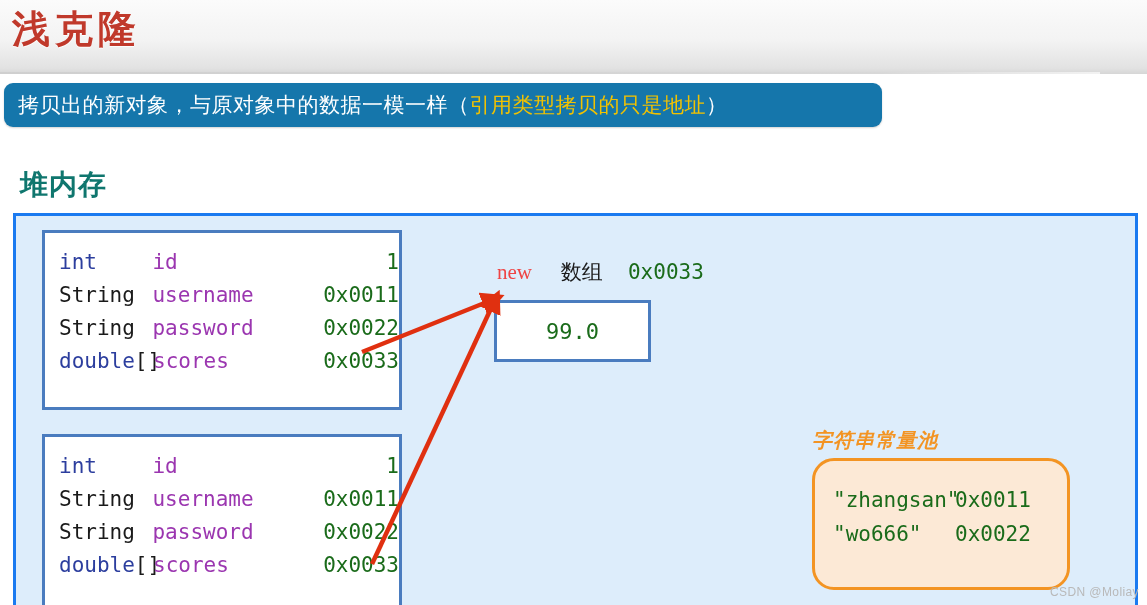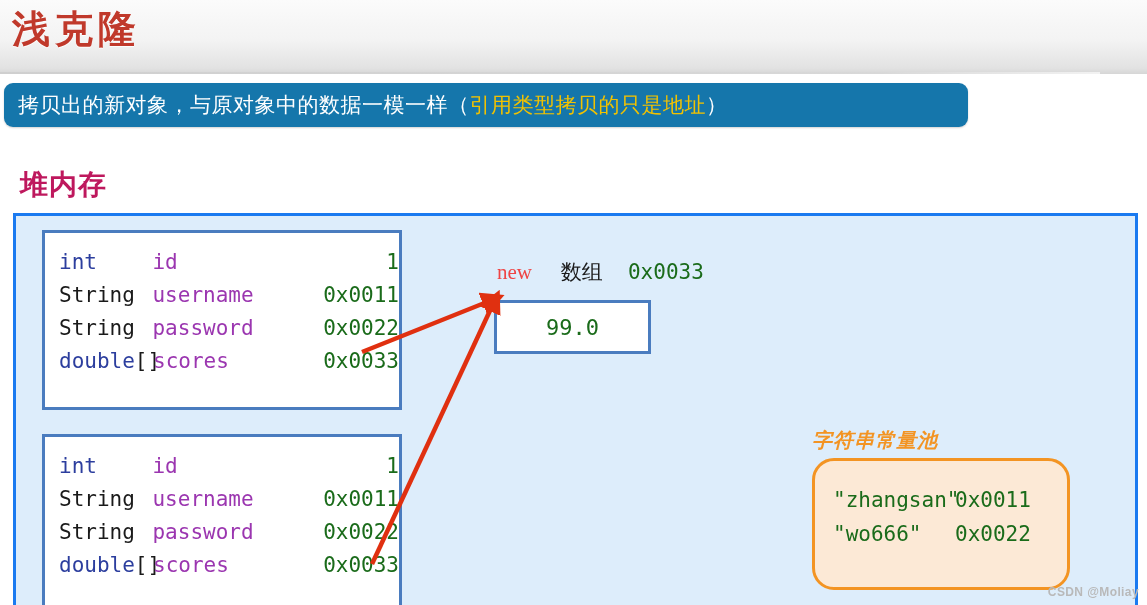--- a/index.html
+++ b/index.html
@@ -40,21 +40,21 @@
     letter-spacing: 5px;
     line-height: 54px;
     text-shadow: 0 1px 0 rgba(255,255,255,0.85);
     white-space: nowrap;
   }
 
   
   #subtitle-banner {
     position: absolute;
     left: 4px; top: 83px;
-    width: 964px;
+    width: 878px;
     height: 44px;
     background: #1576ab;
     border-radius: 9px;
     box-sizing: border-box;
     display: flex;
     align-items: center;
     padding-left: 14px;
     box-shadow: 0 1px 2px rgba(0,0,0,0.18);
   }
   .banner-text {
@@ -67,21 +67,21 @@
   .banner-hl {
     color: #f2c200;
   }
 
   
   #heap-label {
     position: absolute;
     left: 20px; top: 168px;
     font-size: 28px;
     font-weight: 700;
-    color: #be185d;
+    color: #0f766e;
     letter-spacing: 1px;
     line-height: 34px;
     white-space: nowrap;
   }
   #heap-box {
     position: absolute;
     left: 13px; top: 213px;
     width: 1125px;
     height: 392px;
     box-sizing: border-box;
@@ -129,21 +129,21 @@
     line-height: 26px;
     white-space: pre;
   }
   .a-new { color: #ef4444; font-family: Liberation Serif, serif; }
   .a-cn  { color: #1a1a1a; font-family: "DejaVu Sans", sans-serif; margin-left: 16px; }
   .a-addr{ color: #1a6b1a; }
 
   #array-box {
     position: absolute;
     left: 494px; top: 300px;
-    width: 157px; height: 54px;
+    width: 157px; height: 62px;
     box-sizing: border-box;
     border: 3px solid #4a7cbf;
     background: #ffffff;
     display: flex;
   }
   .array-cell {
     flex: 1;
     display: flex;
     align-items: center;
     justify-content: center;
@@ -196,21 +196,20 @@
   }
 
   
   #watermark {
     position: absolute;
     right: 8px; bottom: 6px;
     font-size: 12px;
     color: #b9b9b9;
     letter-spacing: 0.4px;
     white-space: nowrap;
-    font-weight: bold;
   }
 </style>
 </head>
 <body>
 
 <div id="header-band">
   <div id="page-title">浅克隆</div>
 </div>
 
 <div id="subtitle-banner">

